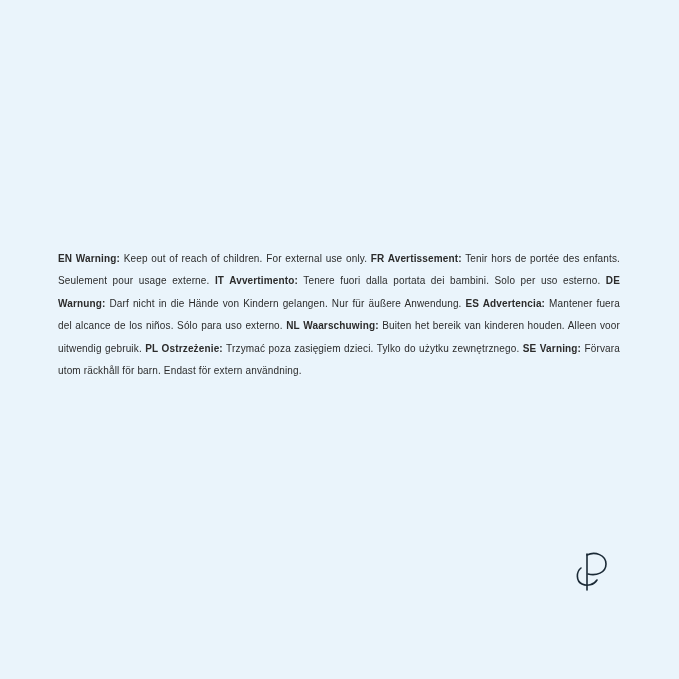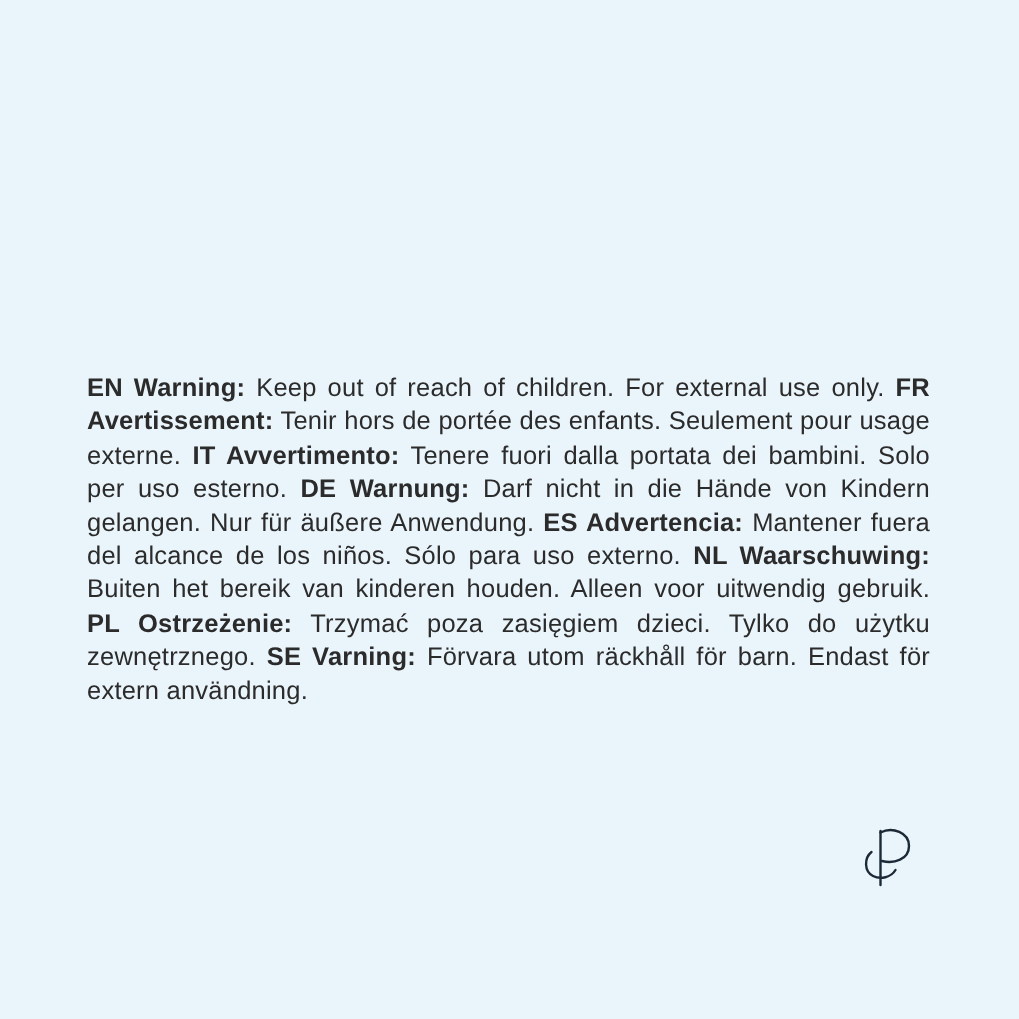--- a/index.html
+++ b/index.html
@@ -20,21 +20,21 @@
     background: #eaf4fb;
   }
   .warning-block {
     position: absolute;
     left: 58px;
     top: 248px;
     width: 562px;
     text-align: justify;
     text-justify: inter-word;
     color: #2b2b2b;
-    font-size: 17px;
+    font-size: 10px;
     line-height: 22.4px;
     letter-spacing: 0.15px;
     font-weight: 400;
   }
   .warning-block .lang {
     font-weight: 700;
   }
   .logo {
     position: absolute;
     left: 573px;

